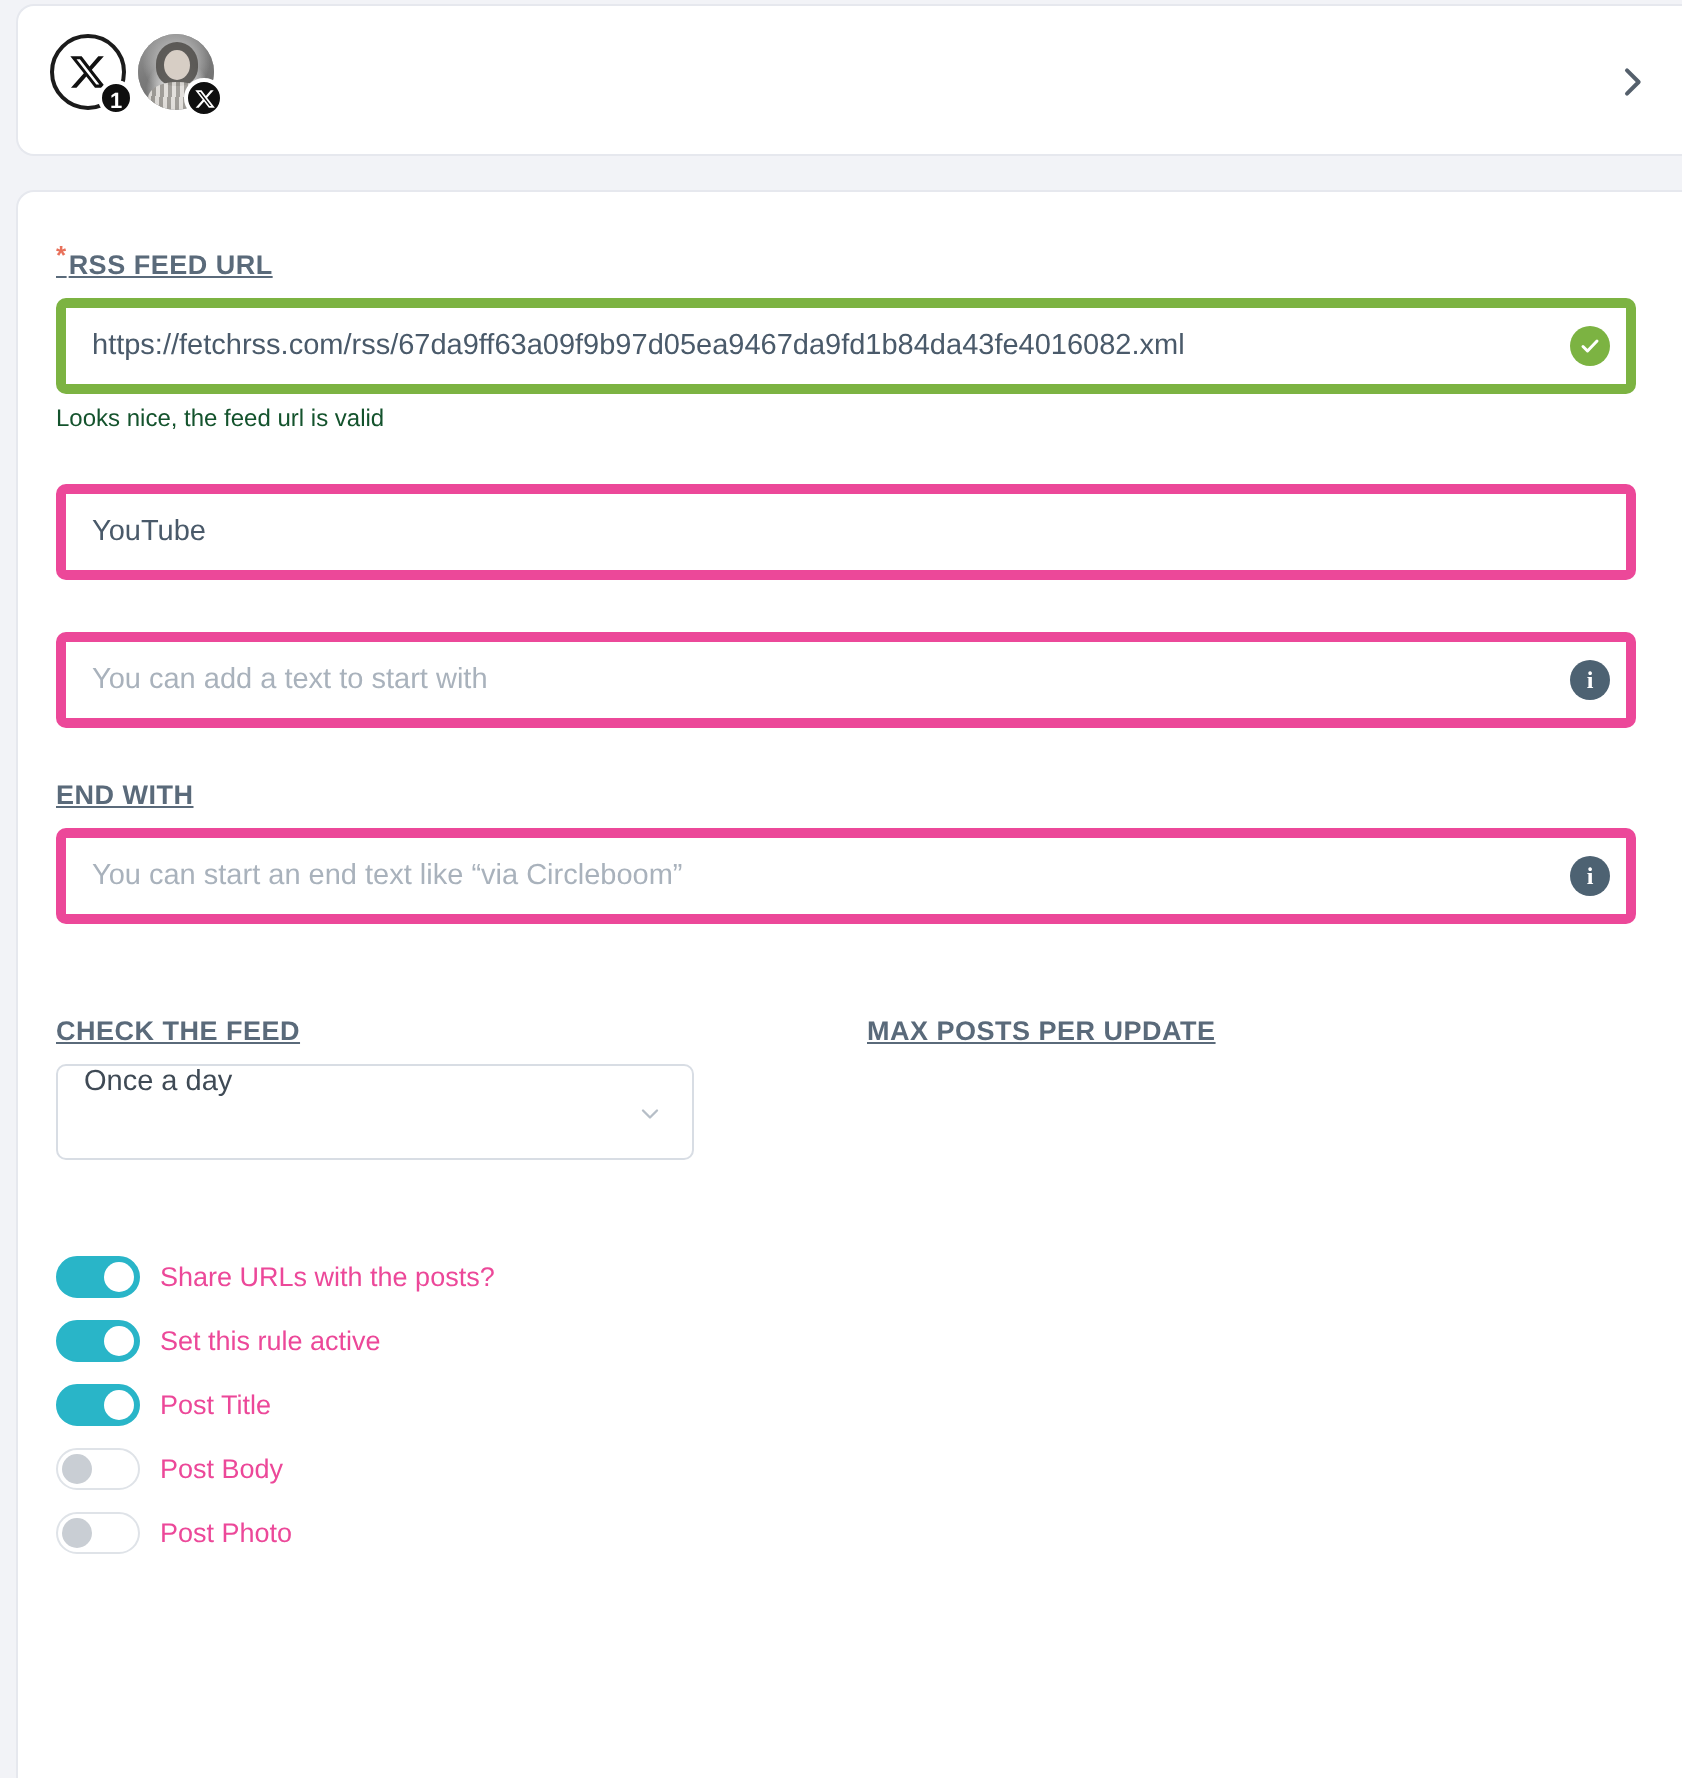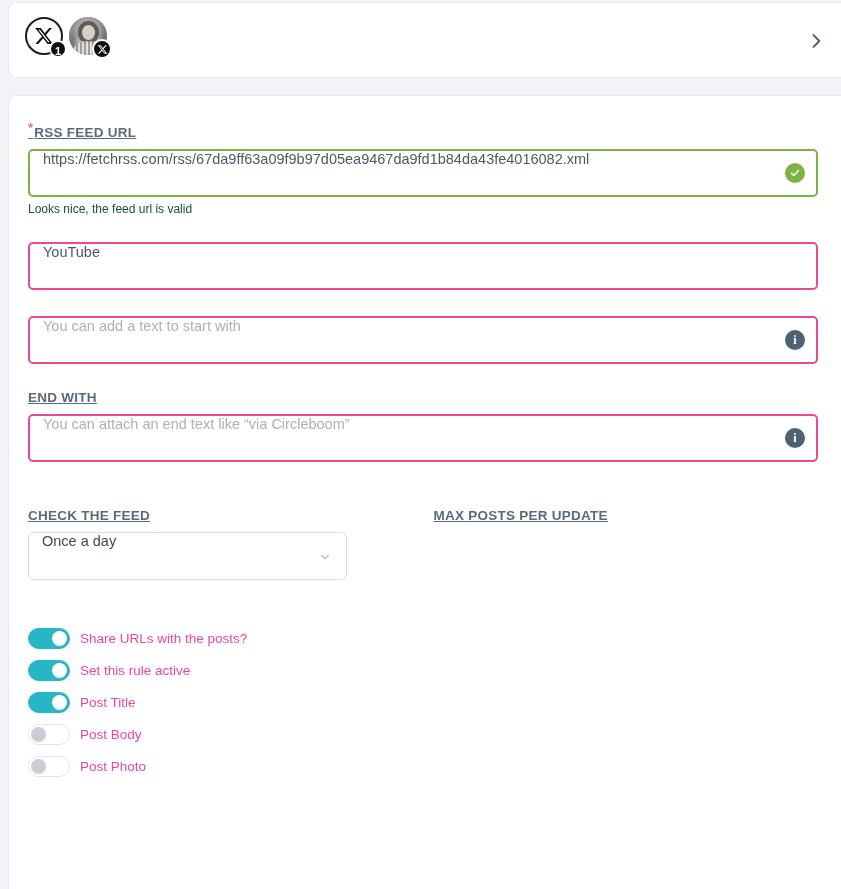--- a/index.html
+++ b/index.html
@@ -193,24 +193,25 @@
     background: #2f3b46;
     vertical-align: -2px;
     margin-left: 1px;
   }
 
   .input-wrap { position: relative; }
 
   .input-box {
     width: 790px;
     height: 48px;
-    border: 2px solid #ec4899;
+    border: 5px solid #ec4899;
     border-radius: 5px;
     background: #ffffff;
     display: flex;
+    align-items: center;
     padding: 0 46px 0 13px;
     font-size: 14.5px;
     color: #4a5a6a;
   }
   .input-box.valid { border-color: #7cb342; }
   .input-box .ph { color: #a9b2bc; }
 
   .hint-valid {
     font-size: 12px;
     color: #14532d;
@@ -404,21 +405,21 @@
           <div class="info-badge">i</div>
         </div>
       </div>
 
       <div class="field" style="margin-top:26px;">
         <span class="label">
           <span>END WITH</span>
         </span>
         <div class="input-wrap">
           <div class="input-box">
-            <span class="ph">You can attach an end text like “via Circleboom”</span>
+            <span class="ph">You can start an end text like “via Circleboom”</span>
           </div>
           <div class="info-badge">i</div>
         </div>
       </div>
 
       <div class="row2">
 
         <div class="col">
           <span class="label">CHECK THE FEED</span>
           <div class="select-box">

